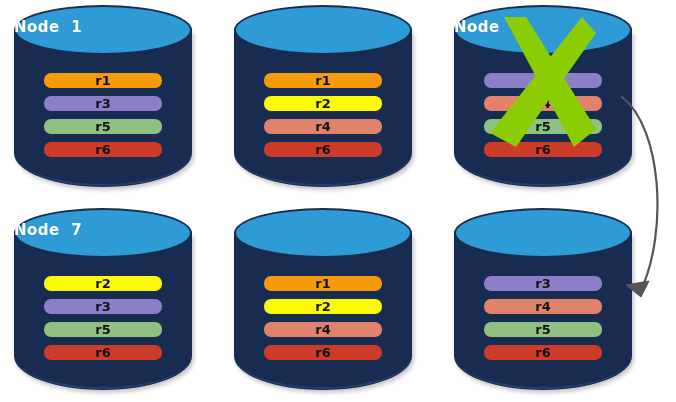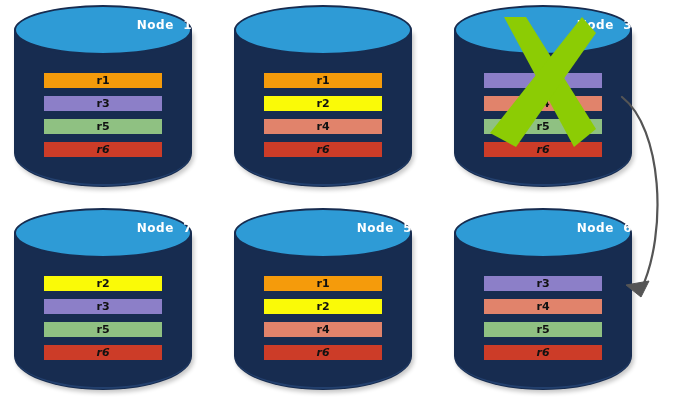--- a/index.html
+++ b/index.html
@@ -64,48 +64,48 @@
     border-radius: 50%;
     box-sizing: border-box;
     z-index: 3;
   }
 
   .node-label {
     position: absolute;
     left: 0;
     top: 13px;
     width: 178px;
-    text-align: right;
+    text-align: left;
     color: #ffffff;
-    font-size: 12px;
+    font-size: 15px;
     font-weight: bold;
     letter-spacing: 0.5px;
     z-index: 4;
     white-space: pre;
   }
 
   .bars {
     position: absolute;
     left: 30px;
     top: 68px;
     width: 118px;
     z-index: 2;
   }
 
   .bar {
     height: 15px;
     margin-bottom: 8px;
-    border-radius: 0;
+    border-radius: 7px;
     color: #111111;
-    font-size: 11px;
+    font-size: 13px;
     font-weight: bold;
     line-height: 15px;
     text-align: center;
   }
-  .bar:last-child { margin-bottom: 4px; font-style: italic; }
+  .bar:last-child { margin-bottom: 4px; }
 
   
   .fail-x {
     position: absolute;
     left: 36px;
     top: 12px;
     width: 106px;
     height: 130px;
     z-index: 5;
     pointer-events: none;
@@ -182,26 +182,24 @@
     </div>
     <div class="node" style="left: 234px; top: 208px;">
       <div class="cyl-body" style="background: rgb(23, 44, 80);"></div>
       <div class="bars">
         <div class="bar" style="background: rgb(245, 155, 11);">r1</div>
         <div class="bar" style="background: rgb(250, 250, 7);">r2</div>
         <div class="bar" style="background: rgb(225, 131, 107);">r4</div>
         <div class="bar" style="background: rgb(204, 60, 40);">r6</div>
       </div>
       <div class="cyl-top" style="background: rgb(46, 155, 214);"></div>
-      <div class="node-label" style="color: rgb(255, 255, 255);">Node  5</div>
     </div>
     <div class="node" style="left: 454px; top: 208px;">
       <div class="cyl-body" style="background: rgb(23, 44, 80);"></div>
       <div class="bars">
         <div class="bar" style="background: rgb(140, 127, 200);">r3</div>
         <div class="bar" style="background: rgb(225, 131, 107);">r4</div>
         <div class="bar" style="background: rgb(143, 193, 130);">r5</div>
         <div class="bar" style="background: rgb(204, 60, 40);">r6</div>
       </div>
       <div class="cyl-top" style="background: rgb(46, 155, 214);"></div>
-      <div class="node-label" style="color: rgb(255, 255, 255);">Node  6</div>
     </div>
   </div>
 
 </body></html>

